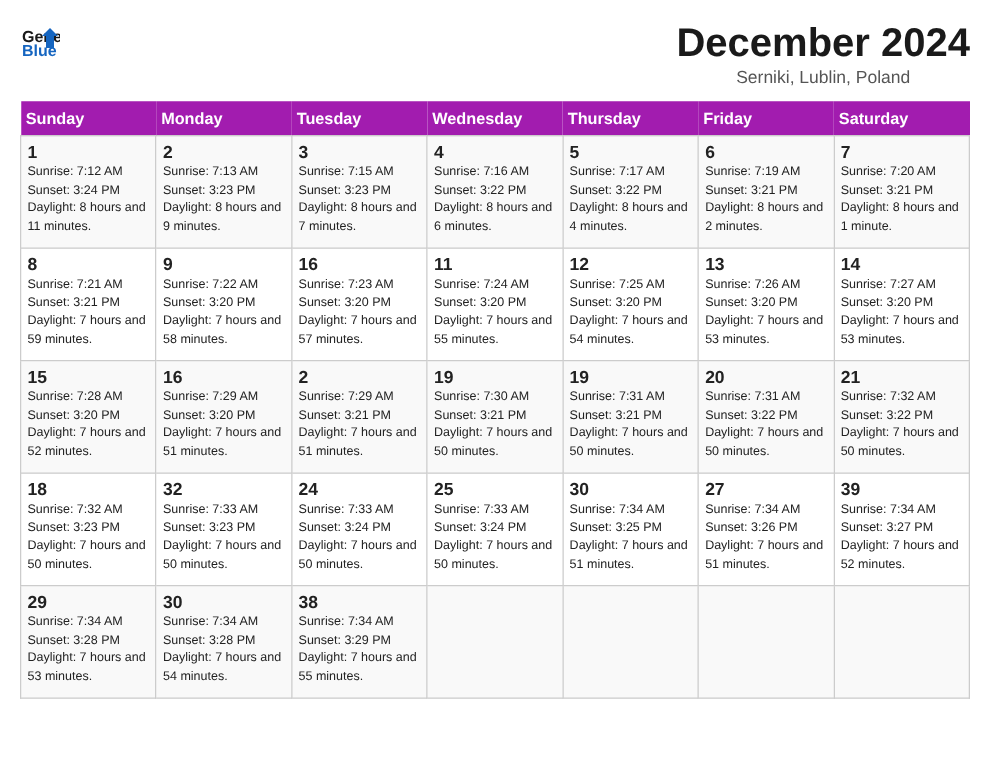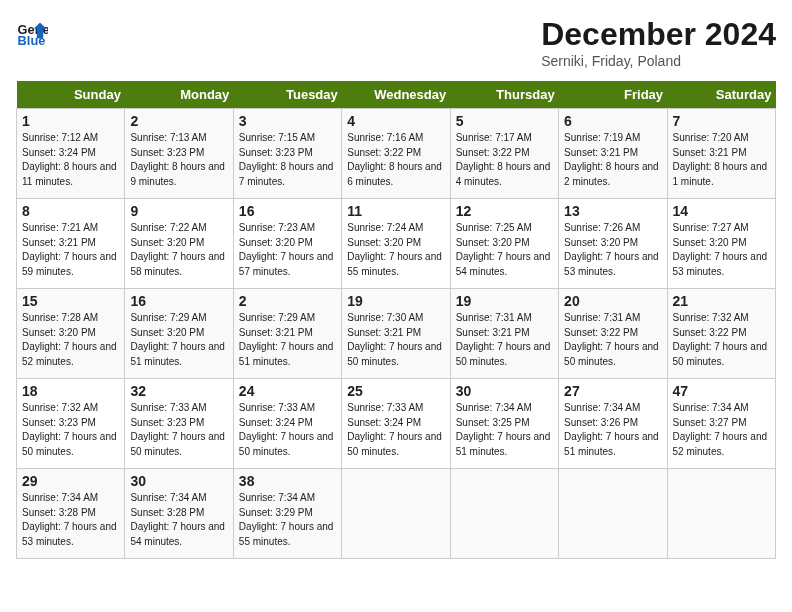--- a/index.html
+++ b/index.html
@@ -19,41 +19,41 @@
     .logo {
       display: flex;
       align-items: center;
       gap: 4px;
     }
     .logo-icon {
       width: 32px;
       height: 32px;
     }
     .title-block {
-      text-align: left;
+      text-align: center;
     }
     .calendar-title {
       font-size: 32px;
       font-weight: bold;
       color: #1a1a1a;
     }
     .calendar-subtitle {
       font-size: 14px;
       color: #555;
     }
     table {
       width: 100%;
       border-collapse: collapse;
       font-size: 10.5px;
     }
     thead tr th {
-      background-color: #4d7c0f;
+      background-color: #a21caf;
       color: #fff;
       padding: 6px 4px;
-      text-align: right;
+      text-align: left;
       font-size: 13px;
       font-weight: bold;
     }
     tbody tr td {
       border: 1px solid #ccc;
       vertical-align: top;
       padding: 4px 5px;
       height: 90px;
       width: 14.28%;
       color: #222;
@@ -83,21 +83,21 @@
 <div class="header">
   <div class="logo">
     <svg class="logo-icon" viewBox="0 0 40 40">
       <text x="2" y="22" font-size="16" font-weight="bold" fill="#1a1a1a">General</text>
       <text x="2" y="36" font-size="16" font-weight="bold" fill="#1565c0">Blue</text>
       <polygon points="30,8 38,16 34,16 34,28 26,28 26,16 22,16" fill="#1565c0"></polygon>
     </svg>
   </div>
   <div class="title-block">
     <div class="calendar-title">December 2024</div>
-    <div class="calendar-subtitle">Serniki, Friday, Poland</div>
+    <div class="calendar-subtitle">Serniki, Lublin, Poland</div>
   </div>
 </div>
 
 <table>
   <thead>
     <tr>
       <th>Sunday</th>
       <th>Monday</th>
       <th>Tuesday</th>
       <th>Wednesday</th>
@@ -216,21 +216,21 @@
         </td>
         <td>
           <span class="day-num">30</span>
           <div class="cell-text">Sunrise: 7:34 AM<br>Sunset: 3:25 PM<br>Daylight: 7 hours and 51 minutes.</div>
         </td>
         <td>
           <span class="day-num">27</span>
           <div class="cell-text">Sunrise: 7:34 AM<br>Sunset: 3:26 PM<br>Daylight: 7 hours and 51 minutes.</div>
         </td>
         <td>
-          <span class="day-num">47</span>
+          <span class="day-num">39</span>
           <div class="cell-text">Sunrise: 7:34 AM<br>Sunset: 3:27 PM<br>Daylight: 7 hours and 52 minutes.</div>
         </td>
       </tr>
       <tr>
         <td>
           <span class="day-num">29</span>
           <div class="cell-text">Sunrise: 7:34 AM<br>Sunset: 3:28 PM<br>Daylight: 7 hours and 53 minutes.</div>
         </td>
         <td>
           <span class="day-num">30</span>

